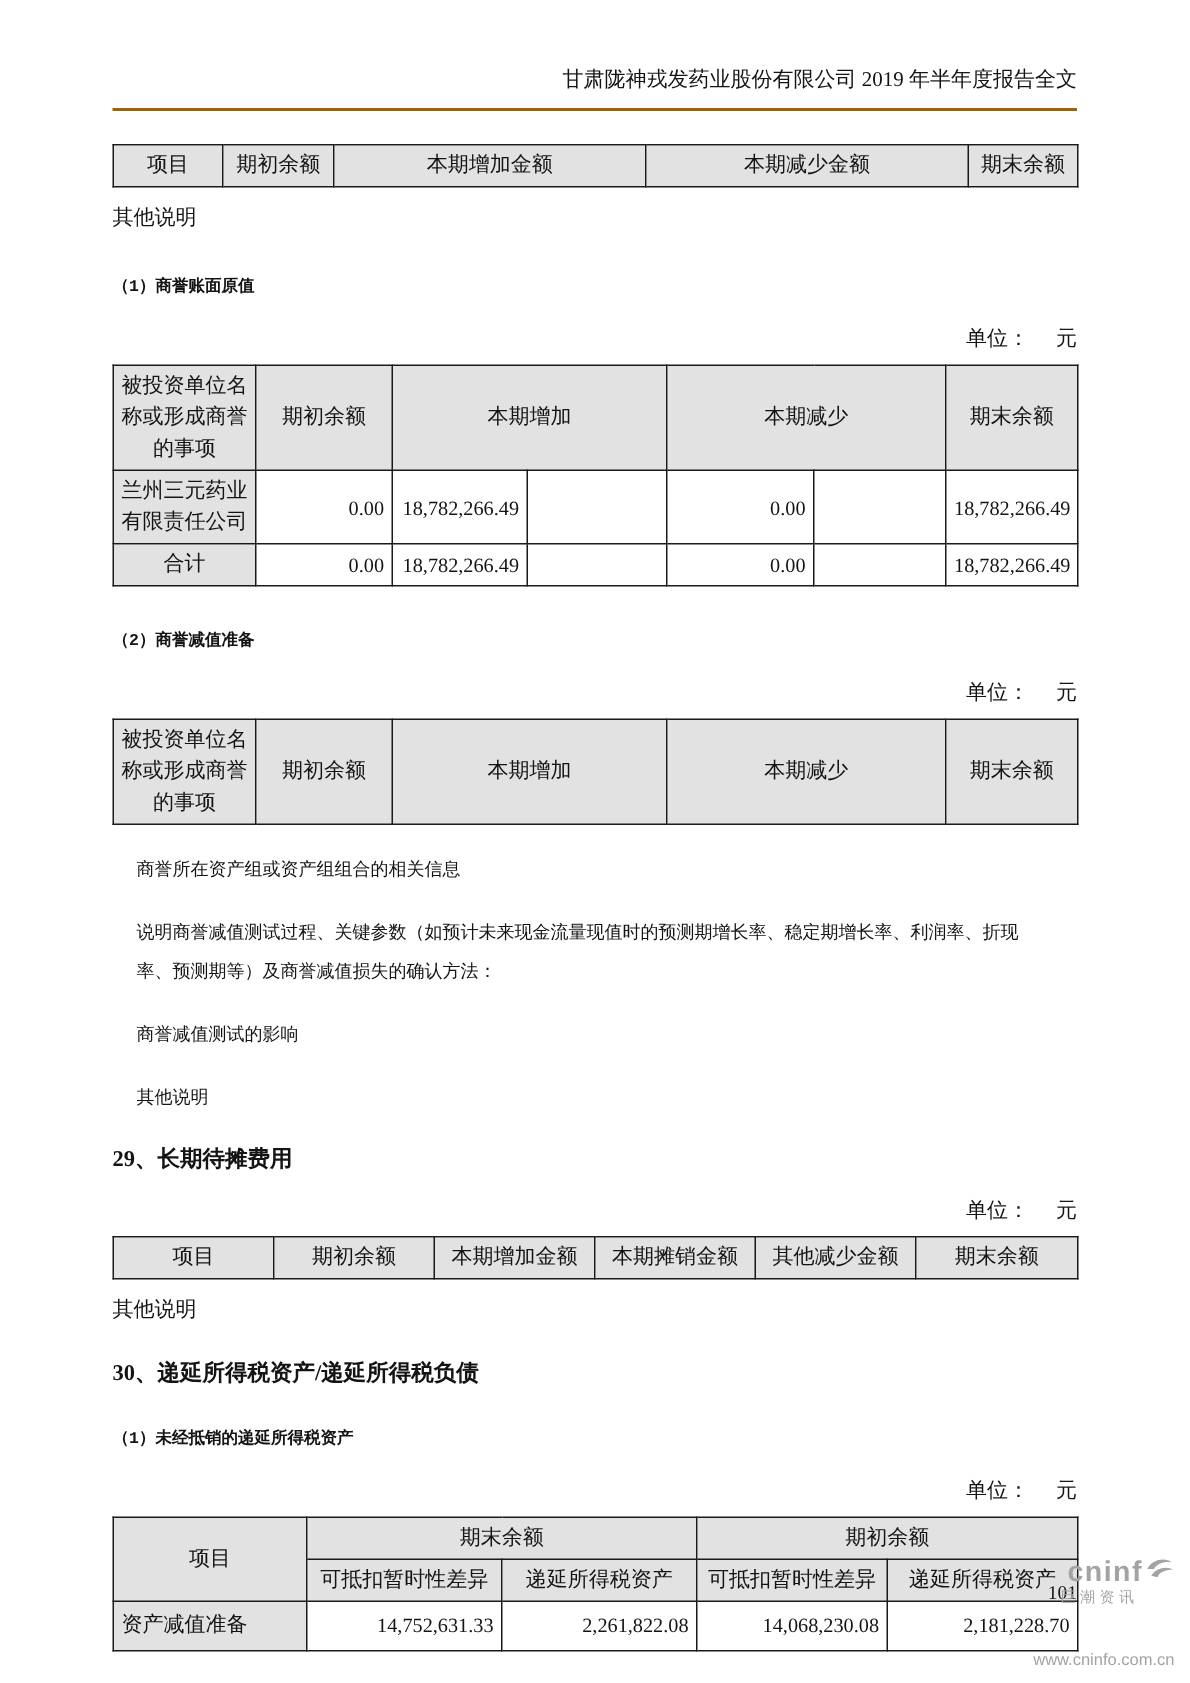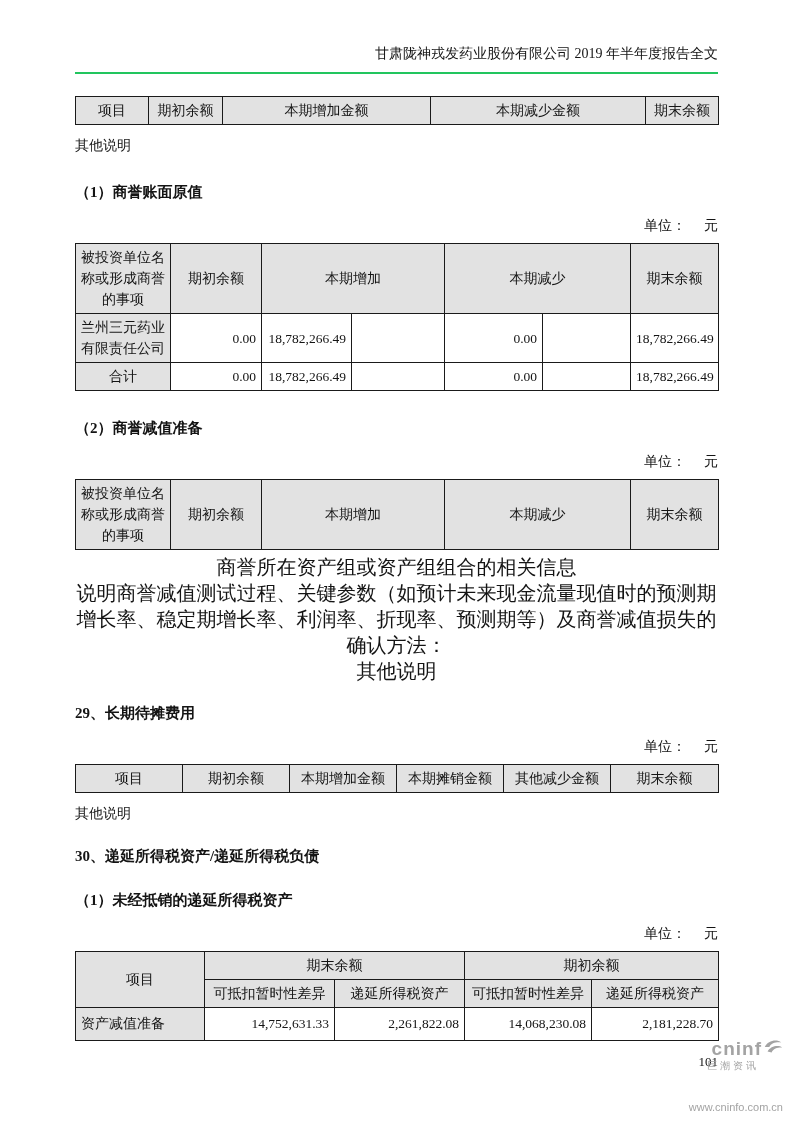--- a/index.html
+++ b/index.html
@@ -13,41 +13,42 @@
     font-family: "Liberation Serif", "DejaVu Serif", serif;
     color: #141414;
     padding: 44px 75px 0 75px;
     overflow: hidden;
   }
   .doc-header {
     text-align: right;
     font-size: 14px;
     line-height: 20px;
     padding-bottom: 8px;
-    border-bottom: 2px solid #22c55e;
+    border-bottom: 2px solid #a16207;
   }
   .unit-line {
     display: flex;
     justify-content: flex-end;
     align-items: baseline;
     font-size: 14px;
     margin-top: 14px;
   }
   .unit-line .unit-value { margin-left: 18px; }
   h2.sec-title {
     font-size: 15px;
     font-weight: bold;
     margin: 26px 0 0 0;
     line-height: 22px;
   }
   h3.sub-title {
-    font-size: 15px;
+    font-size: 11px;
     font-weight: bold;
     margin: 22px 0 0 0;
     line-height: 22px;
+    font-family: Liberation Mono, monospace;
   }
   table.rpt {
     border-collapse: collapse;
     table-layout: fixed;
     width: 643px;
     font-size: 14px;
     margin-top: 8px;
   }
   table.rpt td {
     border: 1px solid #1a1a1a;
@@ -59,21 +60,21 @@
   .shaded { background: #e2e2e2; }
   .ctr { text-align: center; margin-top: 20px; }
   .lft { text-align: left; margin-top: 12px; }
   .num { text-align: right; font-size: 13.5px; }
   .note-para {
     font-size: 14px;
     line-height: 26px;
     margin: 8px 0 0 0;
   }
   .notes-block { margin-top: 4px; }
-  .notes-block p { margin: 0; font-size: 20px; line-height: 26px; text-align: center; }
+  .notes-block p { margin: 16px; font-size: 12px; line-height: 26px; }
   .page-number {
     position: absolute;
     right: 75px;
     bottom: 52px;
     font-size: 13px;
   }
   .footer-logo {
     position: absolute;
     right: 10px;
     bottom: 8px;
@@ -202,20 +203,21 @@
       <td class="shaded ctr">本期增加</td>
       <td class="shaded ctr">本期减少</td>
       <td class="shaded ctr">期末余额</td>
     </tr>
   </tbody>
     </table>
 
   <div class="notes-block">
     <p>商誉所在资产组或资产组组合的相关信息</p>
     <p>说明商誉减值测试过程、关键参数（如预计未来现金流量现值时的预测期增长率、稳定期增长率、利润率、折现率、预测期等）及商誉减值损失的确认方法：</p>
+    <p>商誉减值测试的影响</p>
     <p>其他说明</p>
   </div>
 
   <h2 class="sec-title" style="margin-top:18px;">29、长期待摊费用</h2>
 
   <div class="unit-line">
     <span>单位：</span>
     <span class="unit-value">元</span>
   </div>
 

